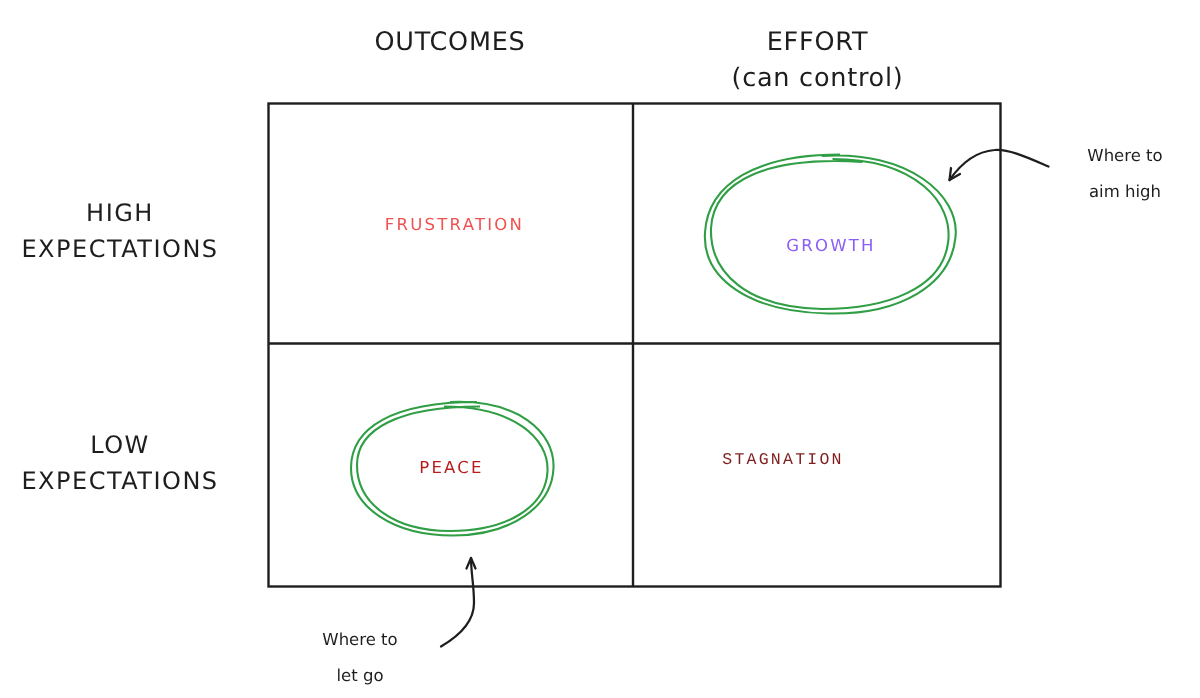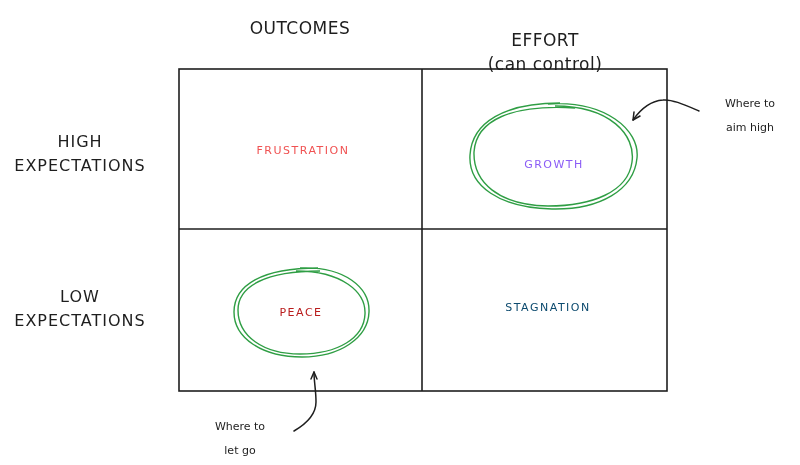--- a/index.html
+++ b/index.html
@@ -41,38 +41,38 @@
 
   <g stroke="#1e1e1e" stroke-width="1.5" fill="none" stroke-linecap="round">
     <path d="M 294 431 C 306 424, 316 415, 316 402 C 316 390, 314 382, 314 372"></path>
     <path d="M 314 372 L 311 379 M 314 372 L 317 379"></path>
   </g>
 </svg>
 
 <div class="lbl col-head" style="left:200px; top:4px;">
   <div>OUTCOMES</div>
 </div>
-<div class="lbl col-head" style="left:445px; top:16px;">
+<div class="lbl col-head" style="left:445px; top:4px;">
   <div>EFFORT</div>
   <div>(can control)</div>
 </div>
 
 <div class="lbl row-head" style="top:130px;">
   <div>HIGH</div>
   <div>EXPECTATIONS</div>
 </div>
 <div class="lbl row-head" style="top:285px;">
   <div>LOW</div>
   <div>EXPECTATIONS</div>
 </div>
 
 <div class="cell-text" style="left:303px; top:150px; color:#f05252;">FRUSTRATION</div>
 <div class="cell-text" style="left:554px; top:164px; color:#8b5cf6;">GROWTH</div>
 <div class="cell-text" style="left:301px; top:312px; color:#b91c1c;">PEACE</div>
-<div class="cell-text" style="left:548px; top:307px; color:#0c4a6e;">STAGNATION</div>
+<div class="cell-text" style="left:522px; top:307px; color:#7f1d1d;font-family:Liberation Mono, monospace;">STAGNATION</div>
 
 <div class="note" style="left:700px; top:92px; width:100px;">
   <div>Where to</div>
   <div>aim high</div>
 </div>
 <div class="note" style="left:190px; top:415px; width:100px;">
   <div>Where to</div>
   <div>let go</div>
 </div>
 

